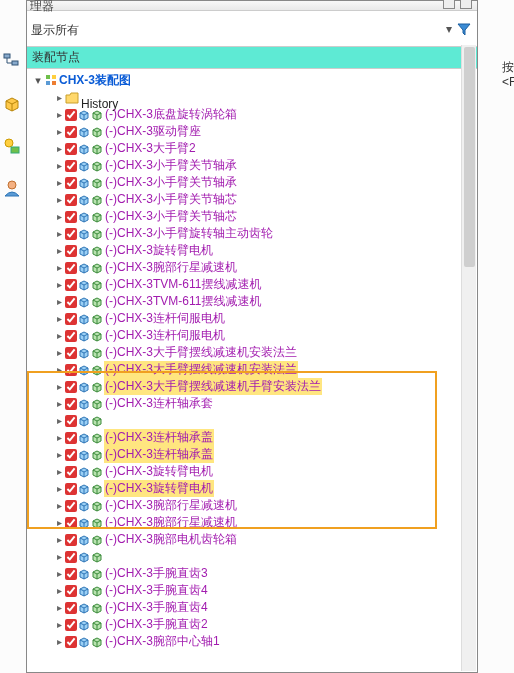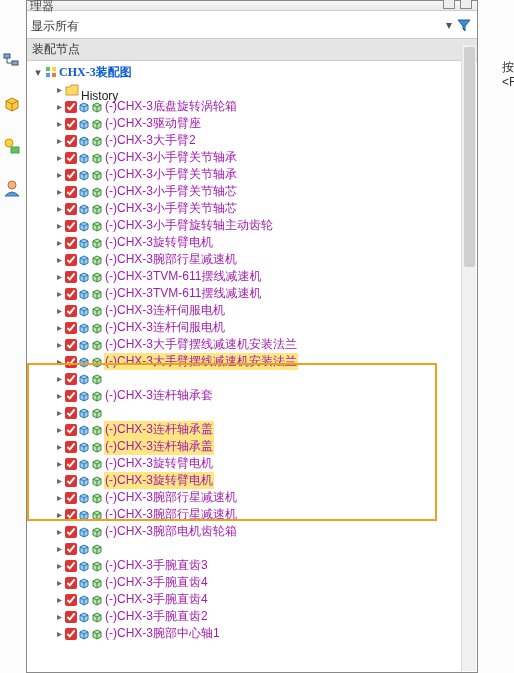--- a/index.html
+++ b/index.html
@@ -2,30 +2,30 @@
 <html><head>
 <meta charset="utf-8">
 <style>
 *{box-sizing:border-box;margin:0;padding:0;font-family:"Microsoft YaHei","SimSun",sans-serif;font-size:12px;}
 body{background:#fcfcfc;width:514px;height:673px;position:relative;overflow:hidden;}
 .panel{position:absolute;left:26px;top:0;width:452px;height:673px;border:1px solid #888;background:#fff;display:flex;flex-direction:column;}
 .title-strip{height:10px;background:linear-gradient(#f8f8f8,#e9e9e9);border-bottom:1px solid #ccc;position:relative;}
 .title-strip .label{position:absolute;left:3px;top:-3px;color:#444;}
 .title-strip .winbtn{position:absolute;right:5px;top:-2px;width:12px;height:10px;border:1px solid #888;background:#eee;}
 .title-strip .winbtn+.winbtn{right:22px;}
-.filter-row{height:28px;display:flex;align-items:center;border-bottom:1px solid #ccc;background:#fff;}
+.filter-row{height:36px;display:flex;align-items:center;border-bottom:1px solid #ccc;background:#fff;}
 .filter-row .dd{flex:1;height:18px;border:none;padding:2px 4px;color:#333;}
 .filter-row .ddcaret{width:16px;text-align:center;color:#555;}
 .filter-row .funnel{width:20px;text-align:center;}
-.header-row{height:22px;display:flex;align-items:center;padding:2px 5px;border-bottom:1px solid #ccc;background:#e5e5e5;color:#333;}
+.header-row{height:22px;display:flex;align-items:center;padding:2px 5px;border-bottom:1px solid #ccc;background:#5eead4;color:#333;}
 .tree-wrap{flex:1;overflow:hidden;position:relative;padding:2px 0 2px 6px;}
 .root-row{display:flex;align-items:center;height:18px;gap:2px;}
 .root-row .exp{width:10px;text-align:center;color:#555;font-size:11px;}
 .root-row .asm{width:12px;height:12px;}
-.root-label{color:#0b5cd6;font-weight:bold;font-family:Liberation Serif, serif;}
+.root-label{color:#0b5cd6;font-weight:bold;}
 .row{display:flex;align-items:center;height:17px;padding-left:22px;gap:1px;}
 .row .exp{width:9px;text-align:center;color:#666;font-size:10px;line-height:10px;}
 .row .chk{width:12px;height:12px;accent-color:#d33;}
 .row .cube1{width:12px;height:12px;}
 .row .cube2{width:12px;height:12px;}
 .row .part-label{color:#a21caf;padding:0 1px;white-space:nowrap;}
 .row.hist .exp{visibility:visible;}
 .row.hist .folder{width:14px;height:12px;}
 .row.hist .part-label{color:#222;margin-top:12px;}
 .hl .part-label{background:#ffe680;}
@@ -389,20 +389,21 @@
               <path d="M2 4 L6 2 L10 4 L10 9 L6 11 L2 9 Z" fill="#9bd0f5" stroke="#2e75b6"></path>
               <path d="M2 4 L6 6 L10 4 M6 6 V11" stroke="#2e75b6" fill="none"></path>
             </svg>
           </span>
           <span class="cube2">
             <svg viewBox="0 0 12 12">
               <path d="M2 4 L6 2 L10 4 L10 9 L6 11 L2 9 Z" fill="#b9e3b0" stroke="#3a8a3a"></path>
               <path d="M2 4 L6 6 L10 4 M6 6 V11" stroke="#3a8a3a" fill="none"></path>
             </svg>
           </span>
+          <span class="part-label">(-)CHX-3大手臂摆线减速机手臂安装法兰</span>
         </div>
         <div class="row">
           <span class="exp">▸</span>
           <input type="checkbox" class="chk" checked="" style="">
           <span class="cube1">
             <svg viewBox="0 0 12 12">
               <path d="M2 4 L6 2 L10 4 L10 9 L6 11 L2 9 Z" fill="#9bd0f5" stroke="#2e75b6"></path>
               <path d="M2 4 L6 6 L10 4 M6 6 V11" stroke="#2e75b6" fill="none"></path>
             </svg>
           </span>

